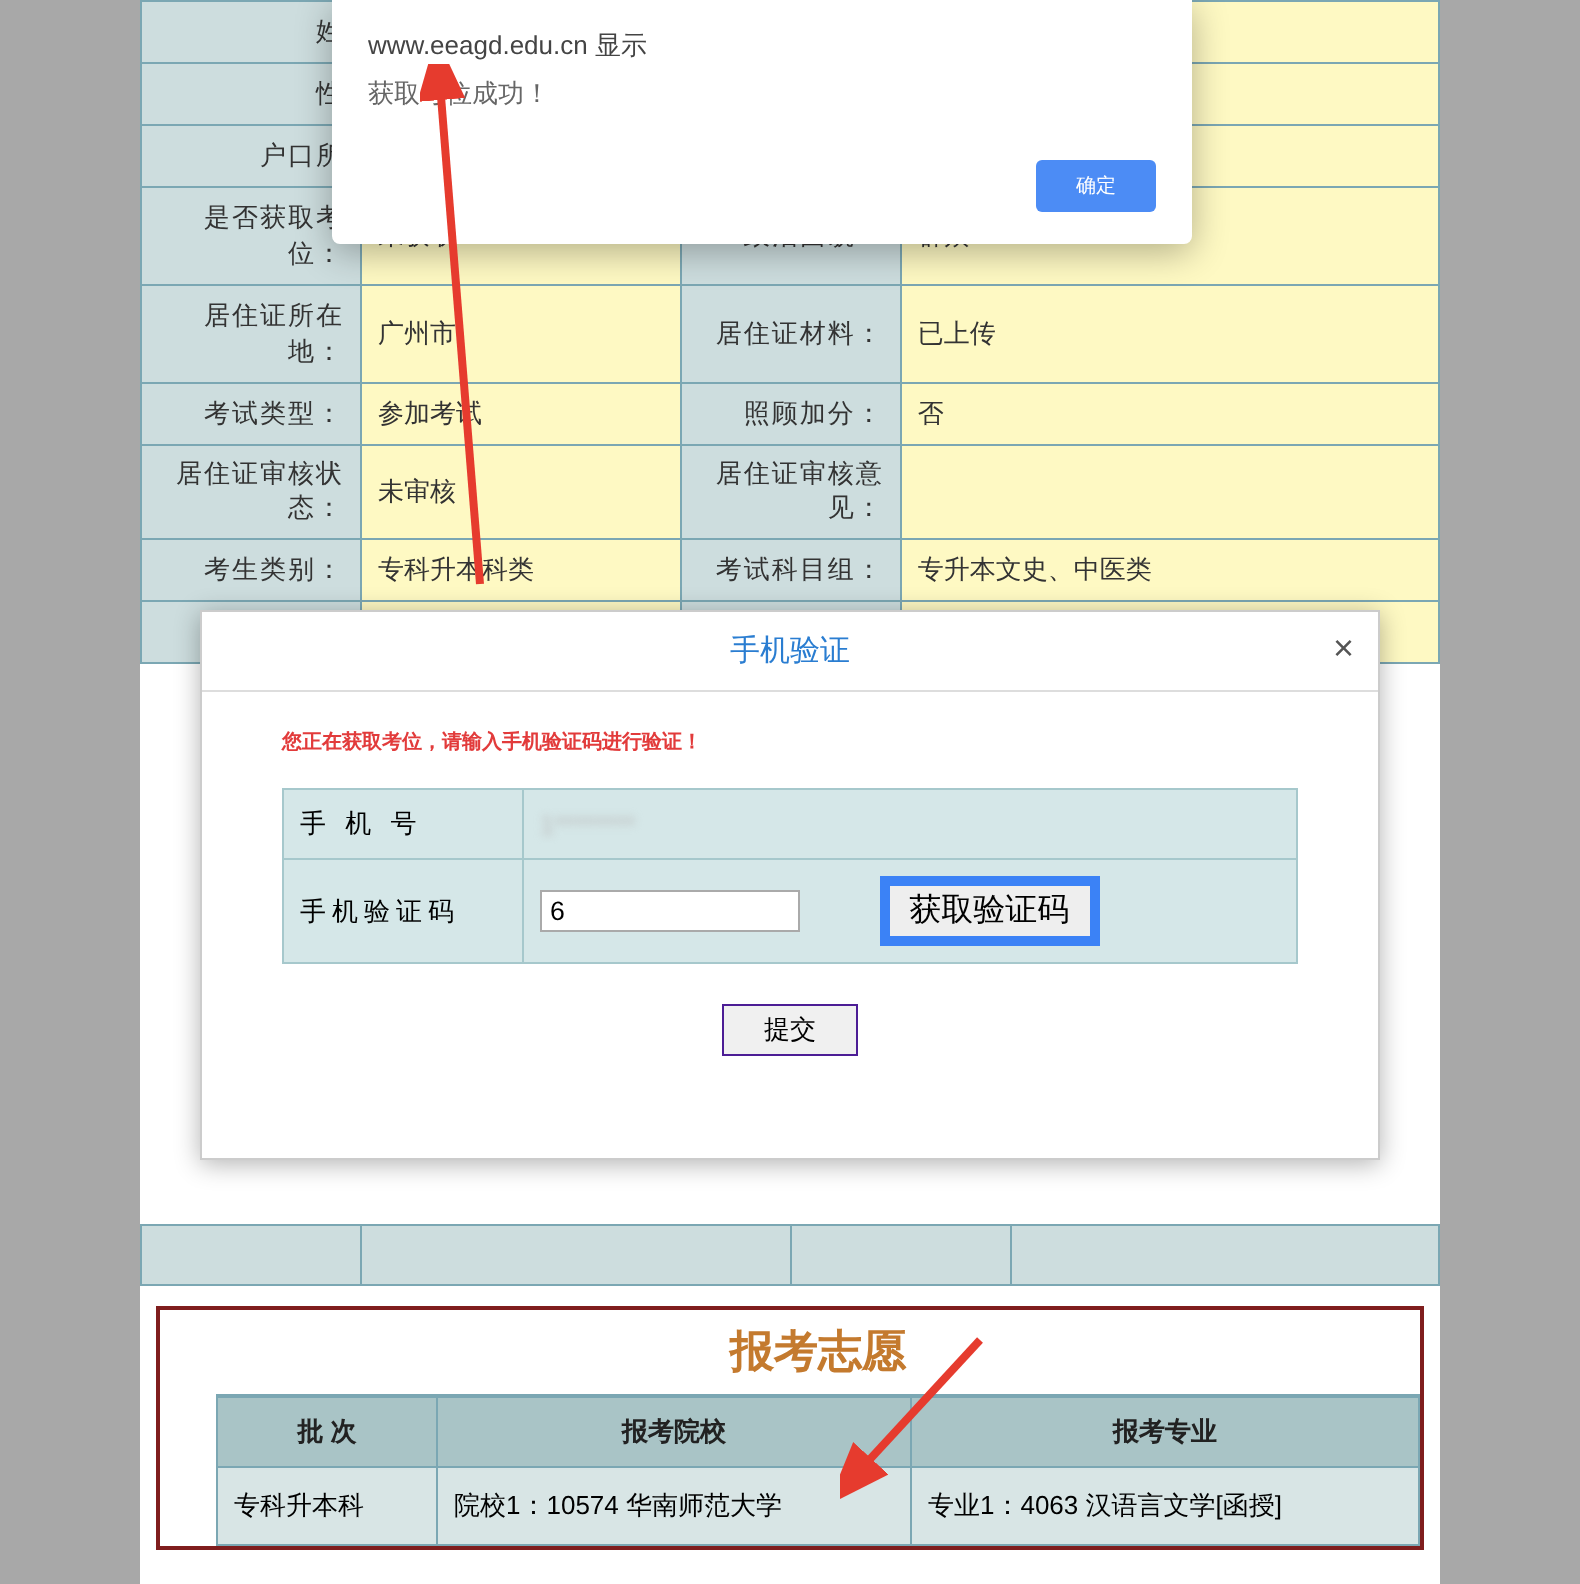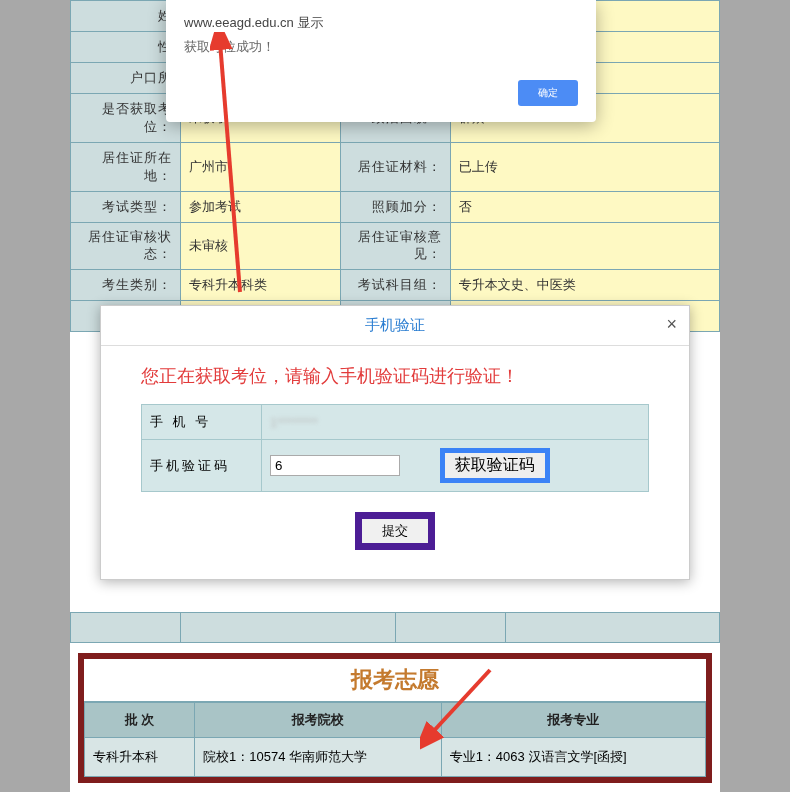--- a/index.html
+++ b/index.html
@@ -43,22 +43,23 @@
     table.info td.label-tall {
       line-height: 1.3;
     }
     
     .filler-row td {
       height: 30px;
       background: #d8e5e5;
     }
     
     .wish-box {
-      border: 6px solid #7f1d1d;
+      border: 2px solid #7f1d1d;
       margin: 10px 8px 10px 8px;
+      padding-left: 28px;
     }
     .wish-title {
       text-align: center;
       color: #c47a2e;
       padding: 6px 0;
       font-size: 22px;
       font-weight: bold;
       border-bottom: 1px solid #7ba7b3;
     }
     table.wish {
@@ -113,23 +114,23 @@
       color: #555;
       cursor: pointer;
       background: none;
       border: none;
     }
     .phone-modal-body {
       padding: 18px 40px;
     }
     .phone-modal-warn {
       color: #e23b3b;
-      font-weight: normal;
+      font-weight: bold;
       margin-bottom: 16px;
-      font-size: 18px;
+      font-size: 10px;
     }
     table.phone-form {
       width: 100%;
       border-collapse: collapse;
     }
     table.phone-form td {
       border: 1px solid #a6c8cc;
       background: #d5e7e8;
       padding: 8px;
       font-size: 13px;
@@ -153,21 +154,21 @@
       cursor: pointer;
       font-family: inherit;
       font-size: 16px;
     }
     .phone-submit-row {
       text-align: center;
       margin-top: 20px;
     }
     .phone-submit-row button {
       background: #f0f0f0;
-      border: 7px solid #4c1d95;
+      border: 1px solid #4c1d95;
       padding: 3px 20px;
       cursor: pointer;
       font-family: inherit;
       font-size: 13px;
     }
     .blur-text {
       color: #bbb;
       filter: blur(2px);
     }
     

